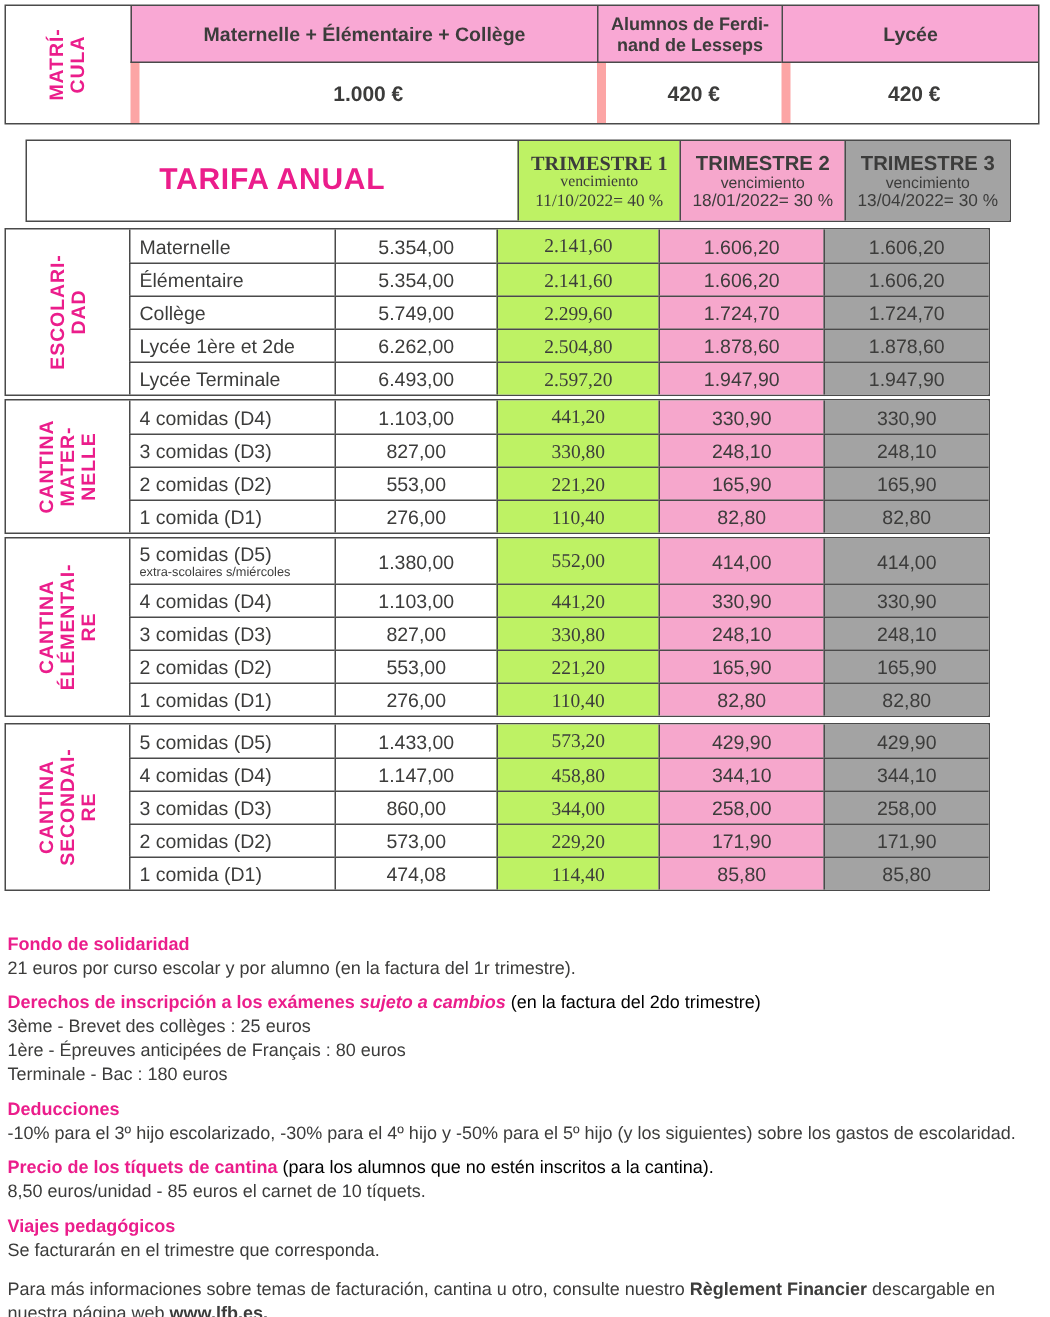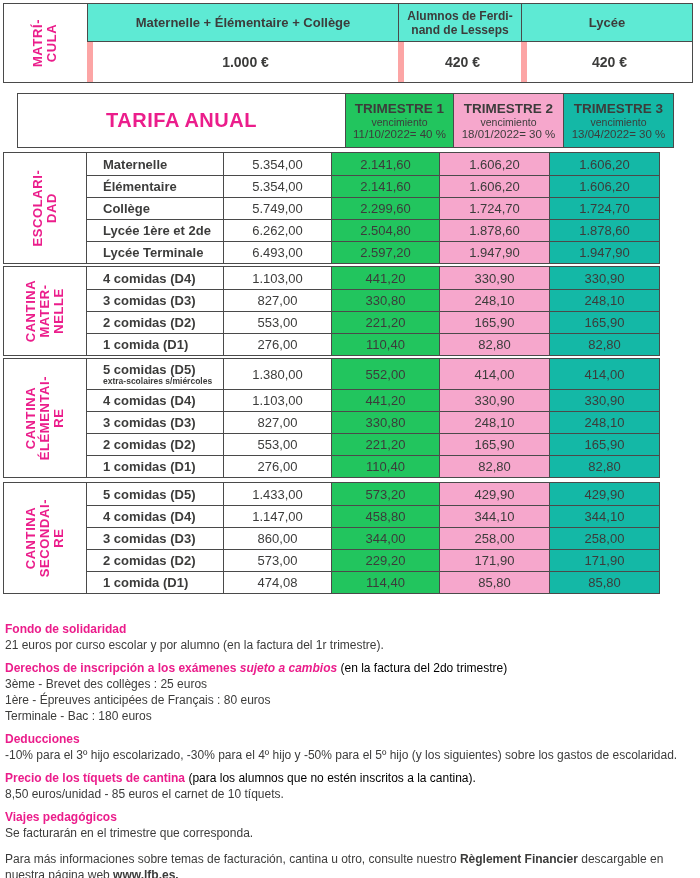--- a/index.html
+++ b/index.html
@@ -16,21 +16,21 @@
   .cellc{display:flex;align-items:center;justify-content:center;text-align:center;}
   .pre{white-space:pre-line;}
 
   
   .mat-table{
     position:absolute;left:3px;top:3px;width:690px;height:80px;
     grid-template-columns:83px 311px 123px 171px;
     grid-template-rows:38px 40px;
   }
   .mat-side{grid-column:1;grid-row:1/3;}
-  .mat-h{background:#5eead4;border-left:1px solid #4A4A4A;border-bottom:1px solid #4A4A4A;
+  .mat-h{background:#f9a8d4;border-left:1px solid #4A4A4A;border-bottom:1px solid #4A4A4A;
          font-weight:bold;font-size:13px;line-height:14px;}
   .mat-h.small{font-size:12px;}
   .mat-v{border-left:6px solid #fca5a5;font-weight:bold;font-size:14px;}
 
   
   .vtext{
     display:block;transform:rotate(-90deg);white-space:pre-line;
     font-weight:bold;color:#EB1D8B;font-size:13px;line-height:14px;
     letter-spacing:0.6px;text-align:center;
   }
@@ -52,26 +52,26 @@
        grid-template-columns:82px 137px 108px 108px 110px 110px;}
   .sec-esc {top:152px;height:112px;grid-template-rows:repeat(5,22px);}
   .sec-matn{top:266px;height:90px; grid-template-rows:repeat(4,22px);}
   .sec-ele {top:358px;height:120px;grid-template-rows:30px repeat(4,22px);}
   .sec-secn{top:482px;height:112px;grid-template-rows:repeat(5,22px);}
   .slabel{grid-column:1;grid-row:1/-1;}
   .c{border-left:1px solid #4A4A4A;border-top:1px solid #4A4A4A;
      font-size:13px;box-sizing:border-box;}
   .r0{border-top:none;}
   .nm{display:flex;flex-direction:column;justify-content:center;align-items:flex-start;
-      padding-left:16px;line-height:13px;font-weight:bold;}
+      padding-left:6px;line-height:13px;}
   .nm .sub{font-size:8.5px;line-height:9px;color:#3C3C3B;margin-top:1px;}
   .val{display:flex;align-items:center;justify-content:center;text-align:center;}
-  .t1{background:#22c55e;}
+  .t1{background:#bef264;font-family:Liberation Serif, serif;}
   .t2{background:#F6A7CC;}
-  .t3{background:#14b8a6;}
+  .t3{background:#a3a3a3;}
 
   
   .notes{position:absolute;left:5px;top:621px;width:690px;font-size:12px;line-height:16px;}
   .note{margin-bottom:7px;}
   .note-h{color:#EB1D8B;font-weight:bold;}
   .note-h .it{font-style:italic;}
   .note-suffix{color:#000000;font-weight:normal;}
   .footer{margin-top:10px;}
   .footer b{font-weight:bold;}
 </style>

